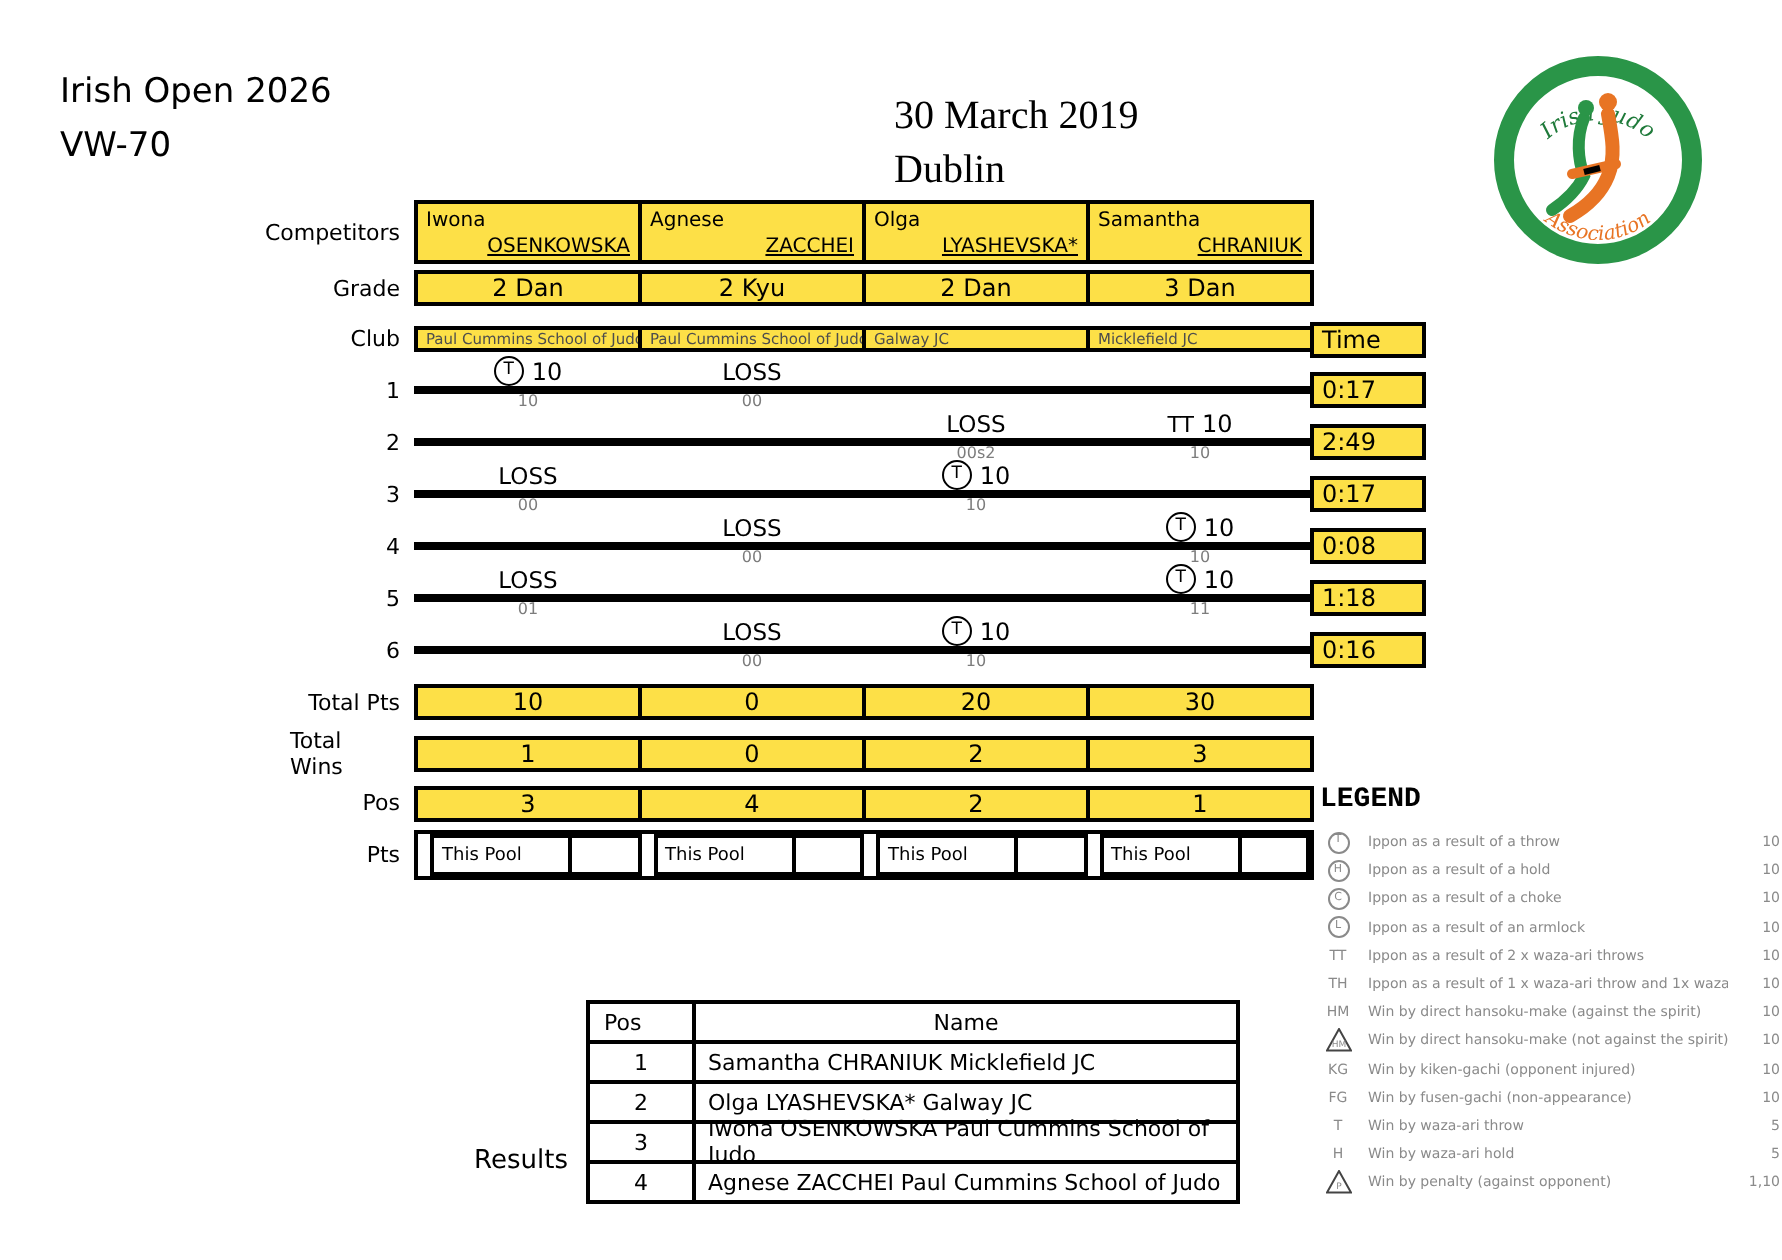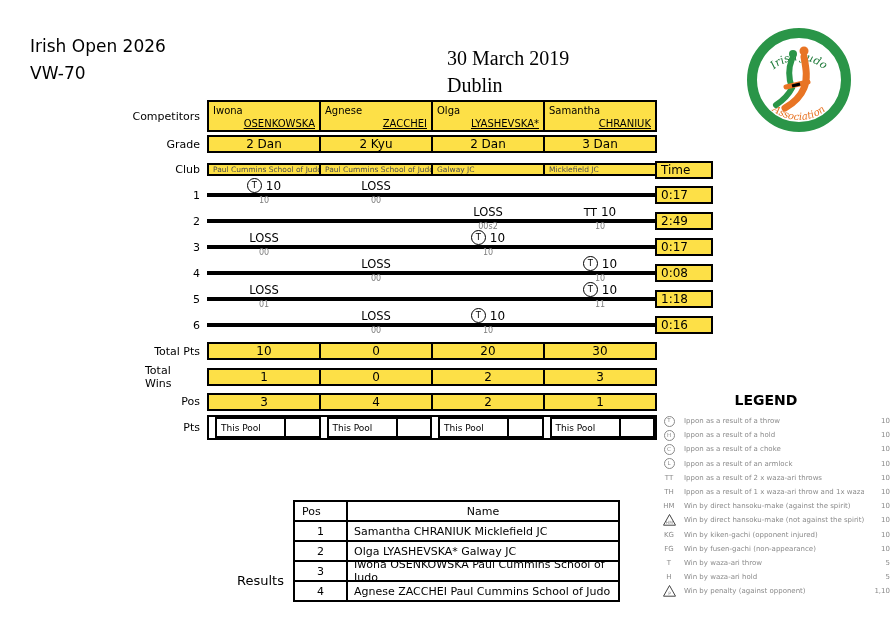--- a/index.html
+++ b/index.html
@@ -55,21 +55,21 @@
   .rrow + .rrow{margin-top:-2px;}
   .rcell{box-sizing:border-box;border:2px solid #000;height:22px;display:flex;align-items:center;
          font-size:11px;background:#fff;flex:none;}
   .rcell.pos{width:55px;justify-content:center;}
   .rcell.name-c{width:274px;margin-left:-2px;padding-left:6px;}
   .rrow.head .pos{justify-content:flex-start;padding-left:7px;}
   .rrow.head .name-c{justify-content:center;padding-left:0;}
 
   
   .legend{position:absolute;left:660px;top:392px;width:230px;}
-  .lg-title{width:212px;text-align:center;font-weight:bold;font-size:14px;}
+  .lg-title{width:212px;text-align:left;font-weight:bold;font-size:14px;font-family:Liberation Mono, monospace;}
   .lg-items{margin-top:6px;}
   .lg-item{display:flex;align-items:center;height:14.2px;}
   .lg-ic{width:18px;flex:none;display:flex;justify-content:center;align-items:center;}
   .lg-circle{width:9px;height:9px;border:1px solid #8a8a8a;border-radius:50%;font-size:5.5px;
              line-height:1;display:flex;align-items:center;justify-content:center;color:#8a8a8a;}
   .lg-code{font-size:7px;color:#8a8a8a;}
   .lg-text{flex:1;font-size:7px;color:#8a8a8a;margin-left:6px;white-space:nowrap;overflow:hidden;}
   .lg-val{width:26px;text-align:right;font-size:7px;color:#8a8a8a;}
 </style>
 </head>

